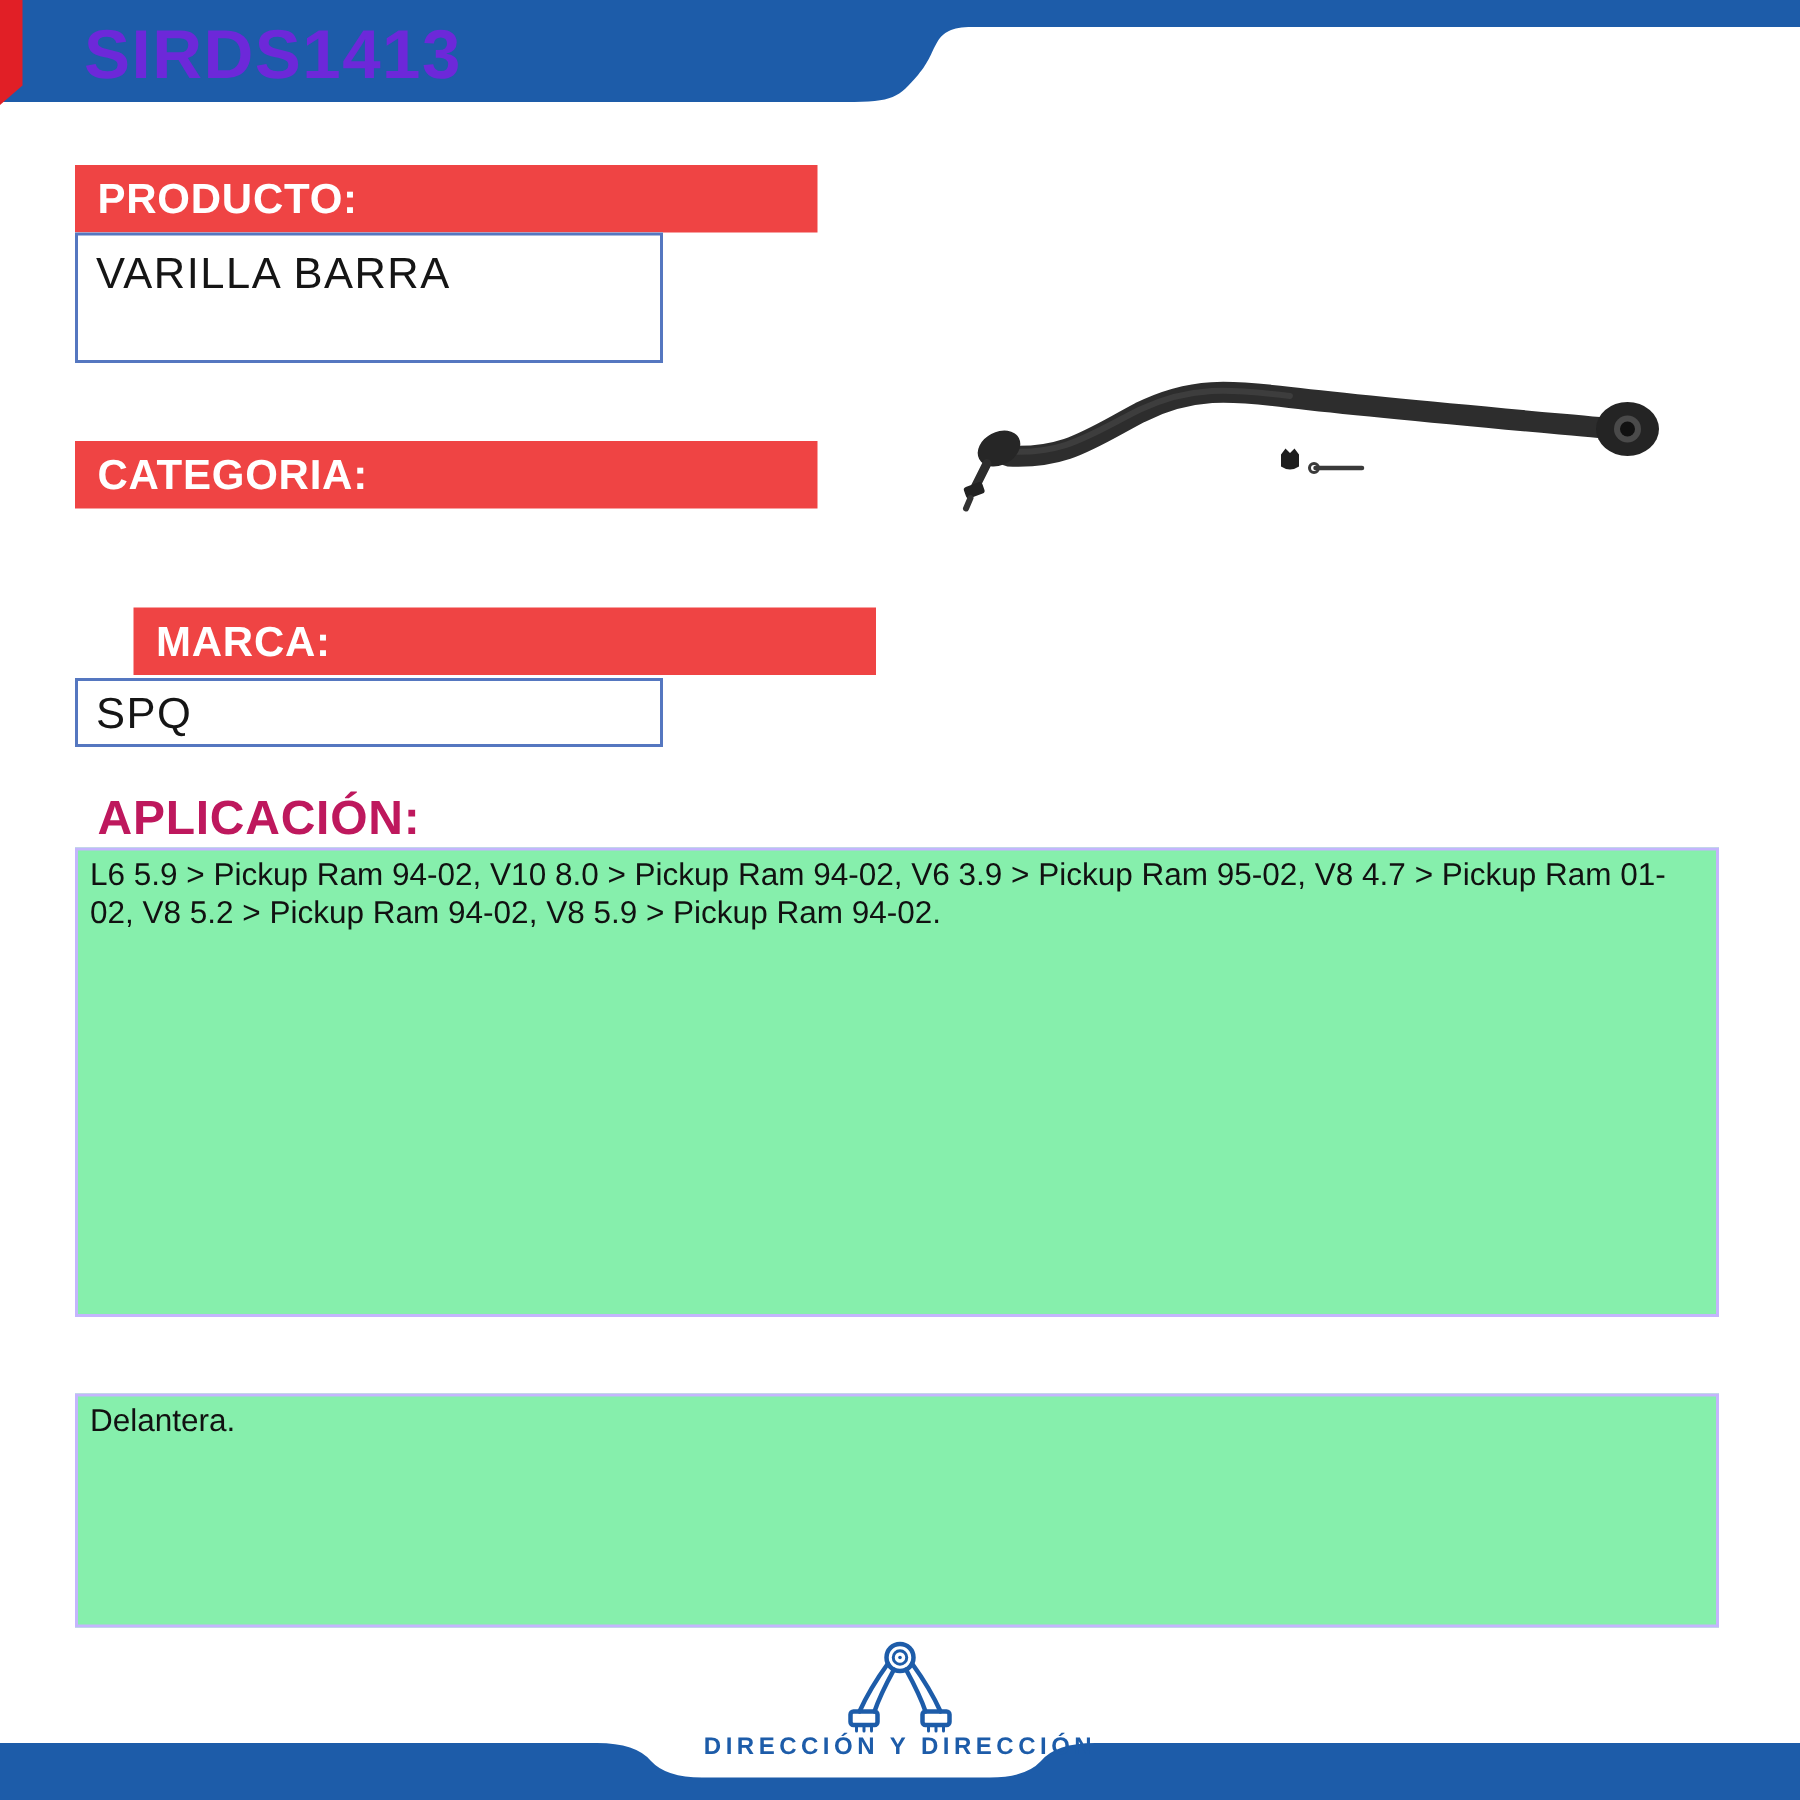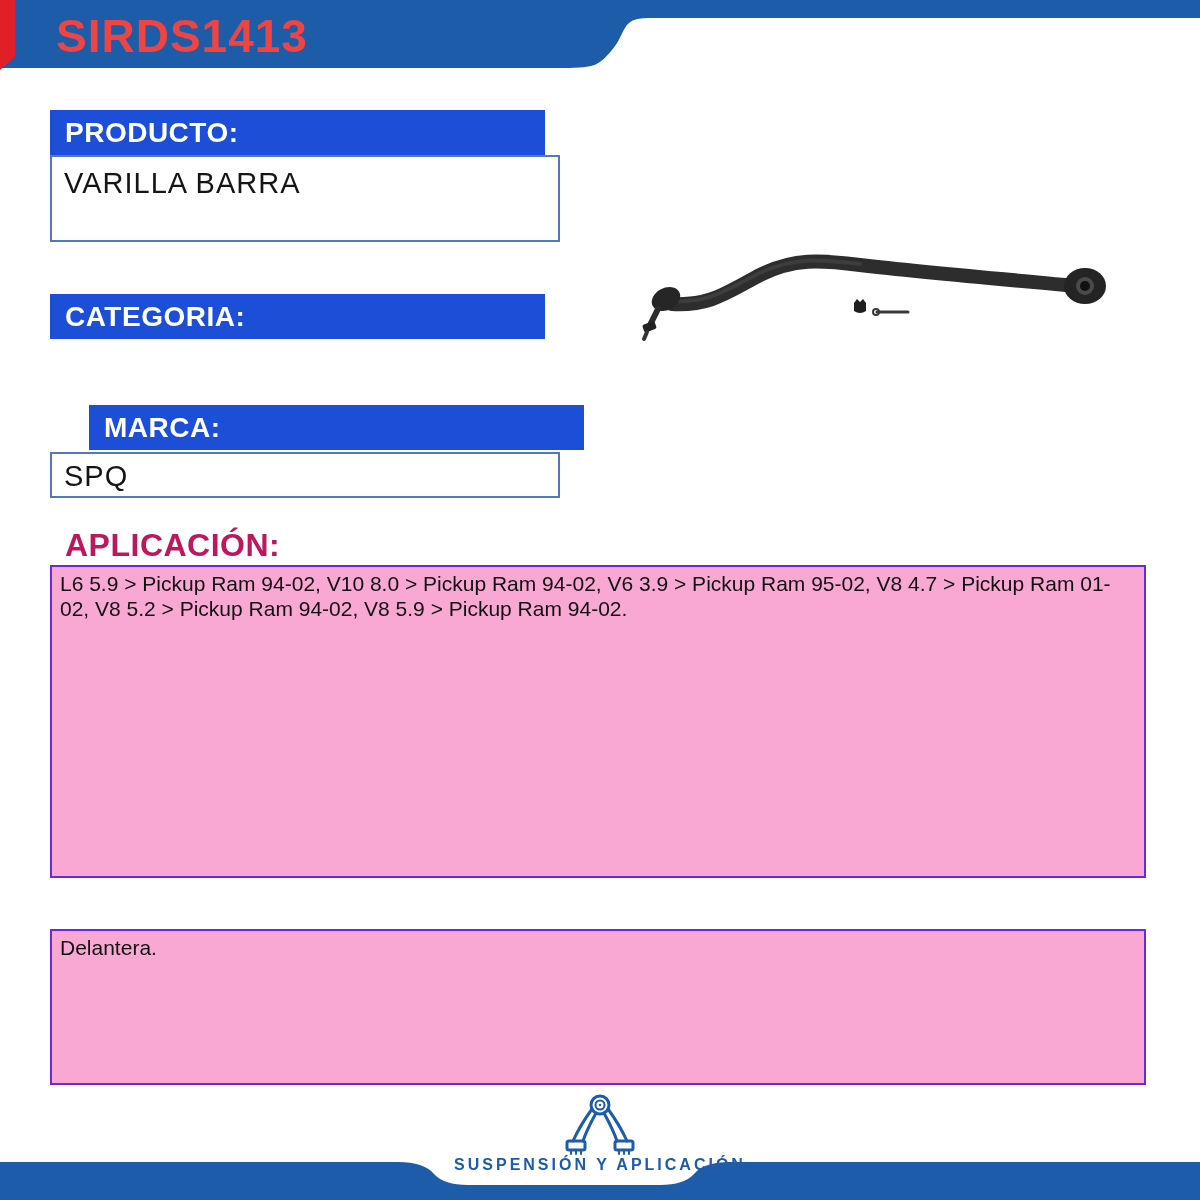--- a/index.html
+++ b/index.html
@@ -3,36 +3,36 @@
 <meta charset="utf-8">
 <style>
   html,body{margin:0;padding:0;background:#ffffff;}
   #canvas{position:relative;width:1200px;height:1200px;background:#ffffff;overflow:hidden;
           font-family:"Liberation Sans",sans-serif;}
   .abs{position:absolute;}
 
   
   #header-svg{position:absolute;left:0;top:0;}
   #sku-title{position:absolute;left:56px;top:10px;height:52px;line-height:52px;
-             color:#ef4444;font-size:46px;font-weight:800;letter-spacing:1px;}
+             color:#6d28d9;font-size:46px;font-weight:800;letter-spacing:1px;}
 
   
-  .field-bar{position:absolute;left:50px;width:495px;height:45px;background:#1d4ed8;
+  .field-bar{position:absolute;left:50px;width:495px;height:45px;background:#ef4444;
              display:flex;align-items:center;padding-left:15px;box-sizing:border-box;
              color:#ffffff;font-size:28px;font-weight:800;letter-spacing:.5px;}
-  .field-box{position:absolute;left:50px;width:510px;background:#ffffff;
+  .field-box{position:absolute;left:50px;width:392px;background:#ffffff;
              border:2px solid #5577c0;box-sizing:border-box;
              color:#151515;font-size:29px;font-weight:400;letter-spacing:1px;
              padding:10px 0 0 12px;}
 
   
   .big-heading{position:absolute;left:65px;color:#be185d;font-size:32px;font-weight:800;
                letter-spacing:.5px;}
-  .big-box{position:absolute;left:50px;width:1096px;background:#f9a8d4;
-           border:2px solid #6d28d9;box-sizing:border-box;
+  .big-box{position:absolute;left:50px;width:1096px;background:#86efac;
+           border:2px solid #c4b5fd;box-sizing:border-box;
            color:#111;font-size:21px;line-height:1.18;padding:5px 8px;}
 
   
   #footer-svg{position:absolute;left:0;bottom:0;}
   #logo-icon{position:absolute;left:560px;top:1094px;}
   #footer-brand{position:absolute;left:0;top:1156px;width:1200px;text-align:center;
                 color:#1d5ca9;font-size:16px;font-weight:600;letter-spacing:3px;}
 </style>
 </head>
 <body>
@@ -103,15 +103,15 @@
       <path d="M32,15 C24,26 18,36 13,47"></path>
       <path d="M48,15 C56,26 62,36 67,47"></path>
       <path d="M36,19 C30,30 26,38 23,47"></path>
       <path d="M44,19 C50,30 54,38 57,47"></path>
       <rect x="7" y="47" width="18" height="9" rx="2"></rect>
       <rect x="55" y="47" width="18" height="9" rx="2"></rect>
       <path d="M11,56 v4 M16,56 v4 M21,56 v4" stroke-width="2"></path>
       <path d="M59,56 v4 M64,56 v4 M69,56 v4" stroke-width="2"></path>
     </g>
   </svg>
-  <div id="footer-brand">SUSPENSIÓN Y APLICACIÓN</div>
+  <div id="footer-brand">DIRECCIÓN Y DIRECCIÓN</div>
 
 </div>
 
 </body></html>

